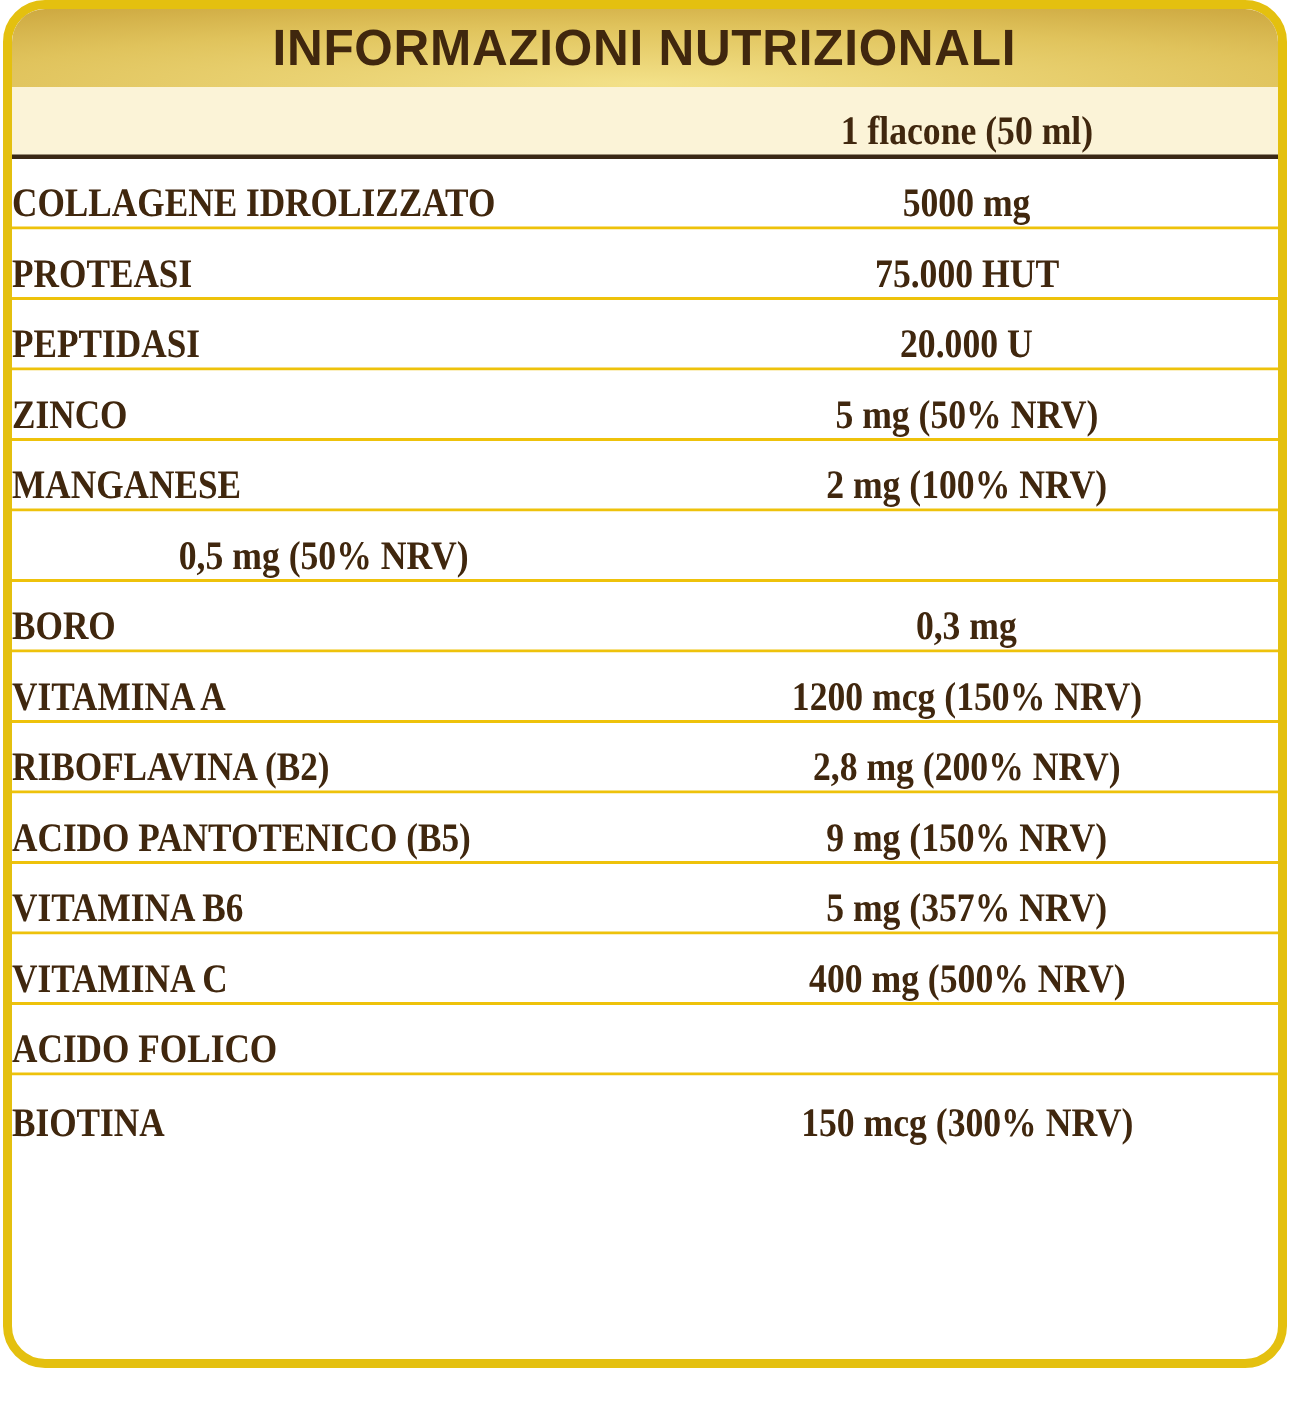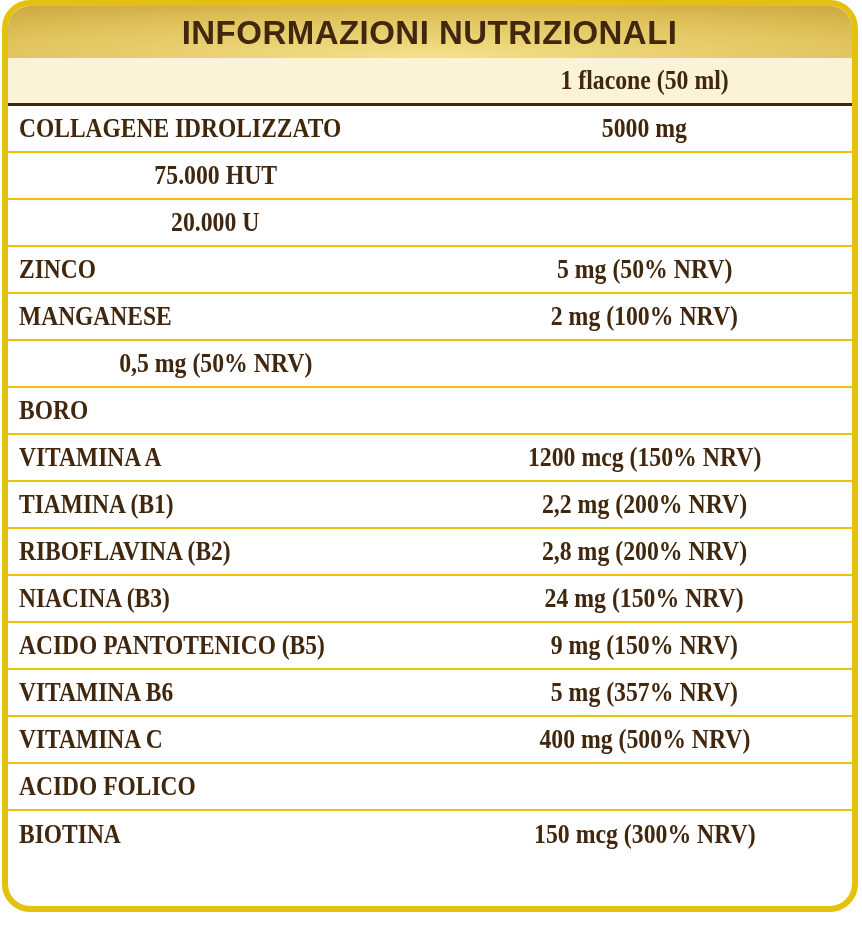--- a/index.html
+++ b/index.html
@@ -36,39 +36,39 @@
     font-family: "Liberation Sans", sans-serif;
     font-weight: bold;
     font-size: 34px;
     color: var(--text_brown, #40270E);
     letter-spacing: 0.5px;
     white-space: nowrap;
     transform: scaleX(0.97);
   }
   .row {
     display: flex;
-    align-items: center;
+    align-items: flex-end;
     box-sizing: border-box;
   }
   .subheader {
     height: 48px;
     background: var(--subheader_bg, #FBF3D7);
     border-bottom: 3px solid var(--dark_rule, #3A2815);
   }
   .data-row {
     height: 47px;
     background: var(--row_bg, #ffffff);
     border-bottom: 2px solid var(--separator_gold, #EEC20B);
   }
   .data-row:last-child {
     border-bottom: none;
   }
   .lbl-cell {
     flex: 1;
-    padding-left: 11px;
+    padding-left: 0;
     overflow: hidden;
     white-space: nowrap;
   }
   .val-cell {
     width: 415px;
     text-align: center;
     white-space: nowrap;
   }
   .lbl-cell span, .val-cell span, .serving {
     display: inline-block;
@@ -110,26 +110,32 @@
   <div class="row data-row">
     <div class="lbl-cell">
       <span>COLLAGENE IDROLIZZATO</span>
     </div>
     <div class="val-cell">
       <span>5000 mg</span>
     </div>
   </div>
 
   <div class="row data-row">
+    <div class="lbl-cell">
+      <span>PROTEASI</span>
+    </div>
     <div class="val-cell">
       <span>75.000 HUT</span>
     </div>
   </div>
 
   <div class="row data-row">
+    <div class="lbl-cell">
+      <span>PEPTIDASI</span>
+    </div>
     <div class="val-cell">
       <span>20.000 U</span>
     </div>
   </div>
 
   <div class="row data-row">
     <div class="lbl-cell">
       <span>ZINCO</span>
     </div>
     <div class="val-cell">
@@ -149,57 +155,44 @@
   <div class="row data-row">
     <div class="val-cell">
       <span>0,5 mg (50% NRV)</span>
     </div>
   </div>
 
   <div class="row data-row">
     <div class="lbl-cell">
       <span>BORO</span>
     </div>
+    <div class="val-cell">
+      <span>0,3 mg</span>
+    </div>
   </div>
 
   <div class="row data-row">
     <div class="lbl-cell">
       <span>VITAMINA A</span>
     </div>
     <div class="val-cell">
       <span>1200 mcg (150% NRV)</span>
     </div>
   </div>
 
-  <div class="row data-row">
-    <div class="lbl-cell">
-      <span>TIAMINA (B1)</span>
-    </div>
-    <div class="val-cell">
-      <span>2,2 mg (200% NRV)</span>
-    </div>
-  </div>
 
   <div class="row data-row">
     <div class="lbl-cell">
       <span>RIBOFLAVINA (B2)</span>
     </div>
     <div class="val-cell">
       <span>2,8 mg (200% NRV)</span>
     </div>
   </div>
 
-  <div class="row data-row">
-    <div class="lbl-cell">
-      <span>NIACINA (B3)</span>
-    </div>
-    <div class="val-cell">
-      <span>24 mg (150% NRV)</span>
-    </div>
-  </div>
 
   <div class="row data-row">
     <div class="lbl-cell">
       <span>ACIDO PANTOTENICO (B5)</span>
     </div>
     <div class="val-cell">
       <span>9 mg (150% NRV)</span>
     </div>
   </div>
 

